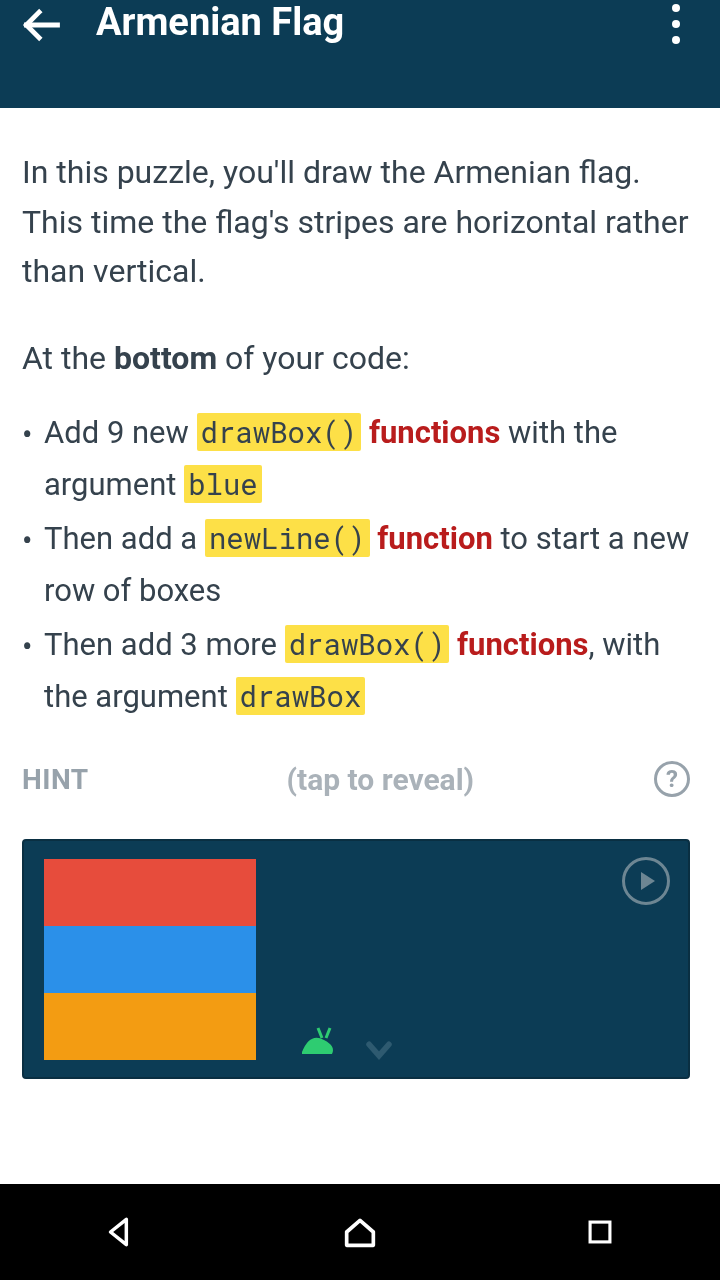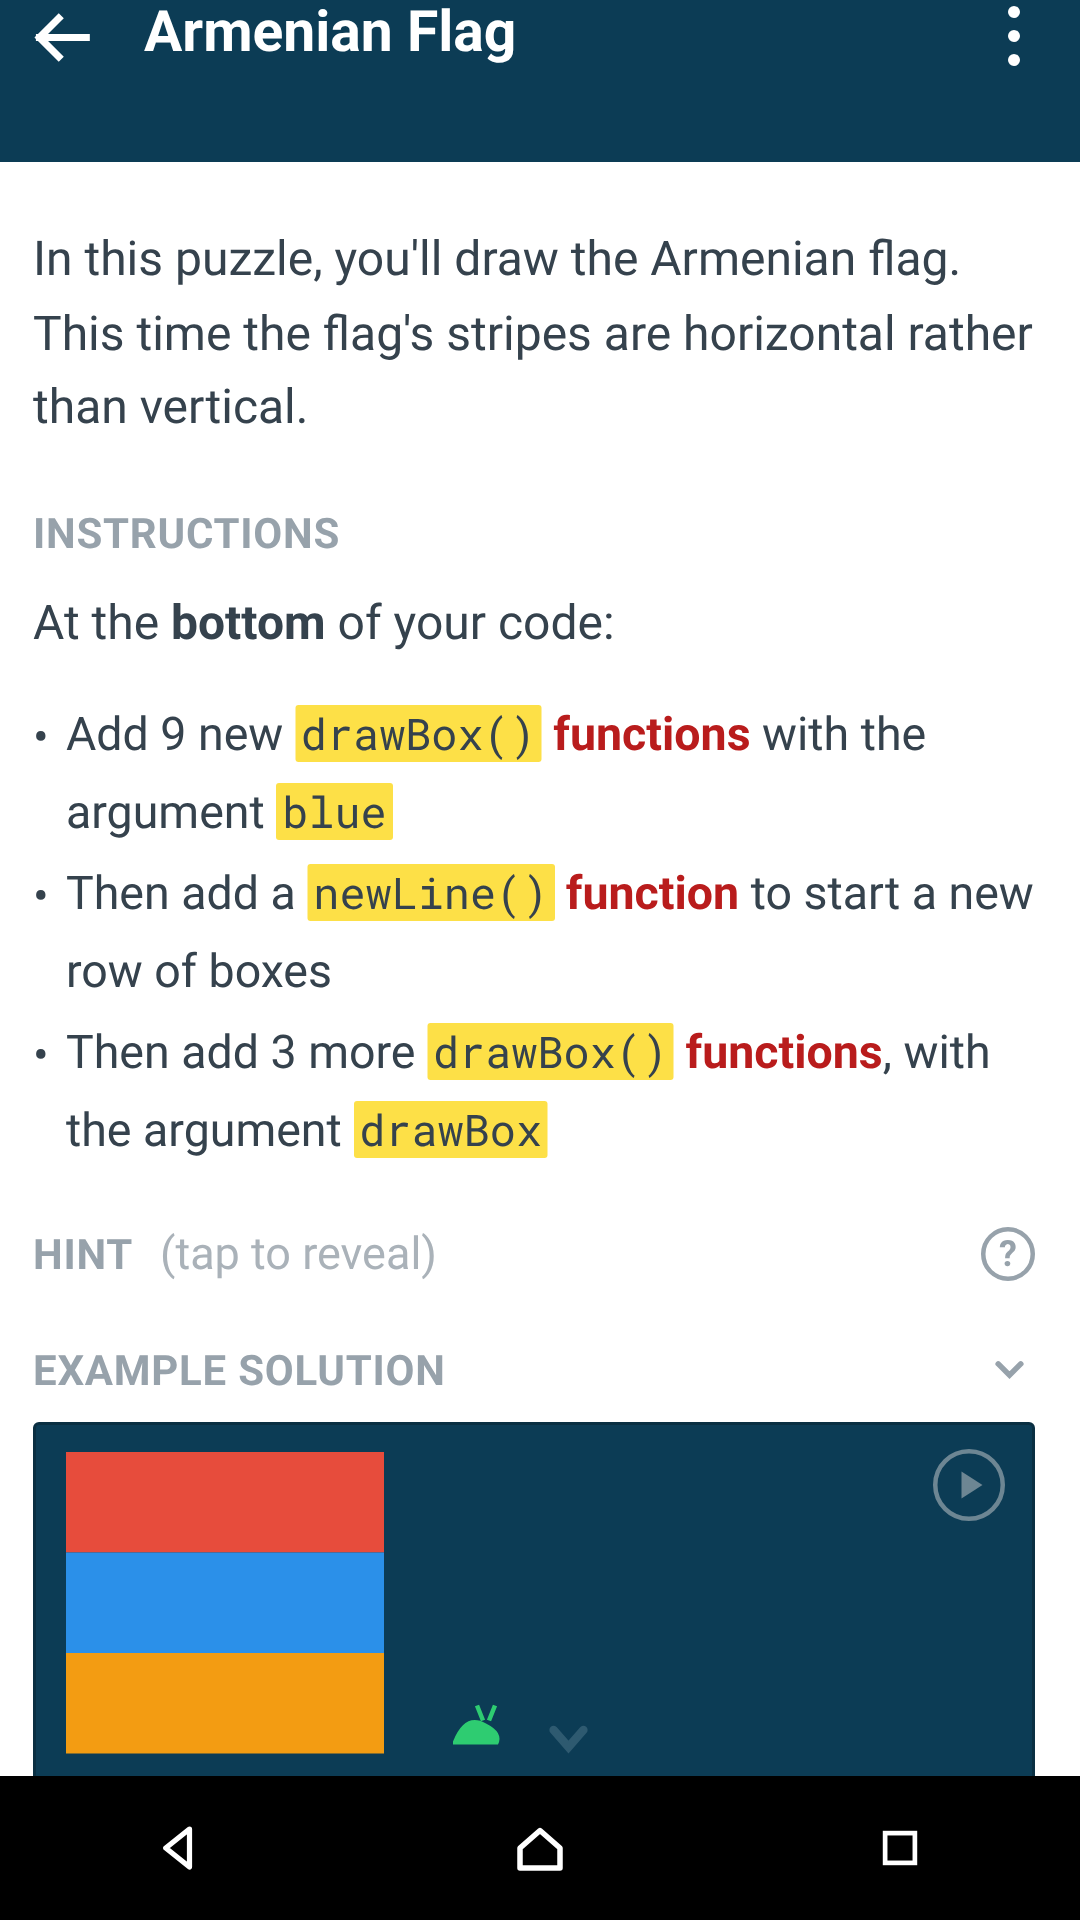--- a/index.html
+++ b/index.html
@@ -98,32 +98,34 @@
 }
 .kw {
   color: #b91c1c;
   font-weight: 700;
   text-align: right;
 }
 .hint-row {
   display: flex;
   align-items: center;
   margin-bottom: 42px;
+  text-align: center;
 }
 .hint-label {
   font-size: 28px;
   font-weight: 700;
   color: #97a2ab;
   letter-spacing: 0.5px;
 }
 .hint-sub {
   font-size: 30px;
   color: #aab2b9;
   margin-left: 18px;
   flex: 1;
+  font-weight: bold;
 }
 .help-circle {
   width: 36px; height: 36px;
   border: 3px solid #97a2ab;
   border-radius: 50%;
   color: #97a2ab;
   font-size: 24px;
   font-weight: 700;
   display: flex;
   align-items: center;
@@ -213,21 +215,20 @@
     <div class="more-dots">
       <span class="dot"></span>
         <span class="dot"></span>
         <span class="dot"></span>
     </div>
   </div>
 
   <div class="content">
     <p class="intro">In this puzzle, you'll draw the Armenian flag. This time the flag's stripes are horizontal rather than vertical.</p>
 
-    <div class="section-label">INSTRUCTIONS</div>
 
     <p class="instr-lead">
       <span>At the </span><b>bottom</b><span> of your code:</span>
     </p>
 
     <div class="bullets" id="bullets">
         <div class="bullet">
           <div class="dotmark">•</div>
           <div class="btxt"><span>Add 9 new </span><span class="code">drawBox()</span><span> </span><span class="kw">functions</span><span> with the argument </span><span class="code">blue</span></div>
         </div>
@@ -240,28 +241,20 @@
           <div class="btxt"><span>Then add 3 more </span><span class="code">drawBox()</span><span> </span><span class="kw">functions</span><span>, with the argument </span><span class="code">drawBox</span></div>
         </div>
       </div>
 
     <div class="hint-row">
       <span class="hint-label">HINT</span>
       <span class="hint-sub">(tap to reveal)</span>
       <span class="help-circle">?</span>
     </div>
 
-    <div class="example-row">
-      <span class="example-label">EXAMPLE SOLUTION</span>
-      <span class="chevron-down">
-        <svg width="30" height="30" viewBox="0 0 24 24" fill="none" stroke="#97a2ab" stroke-width="3" stroke-linecap="round">
-            <polyline points="6,9 12,15 18,9"></polyline>
-          </svg>
-      </span>
-    </div>
 
     <div class="canvas-box">
       <div id="flag">
           <div class="stripe red"></div>
           <div class="stripe blue"></div>
           <div class="stripe orange"></div>
         </div>
       <div class="play-circle">
         <div class="play-tri"></div>
       </div>

